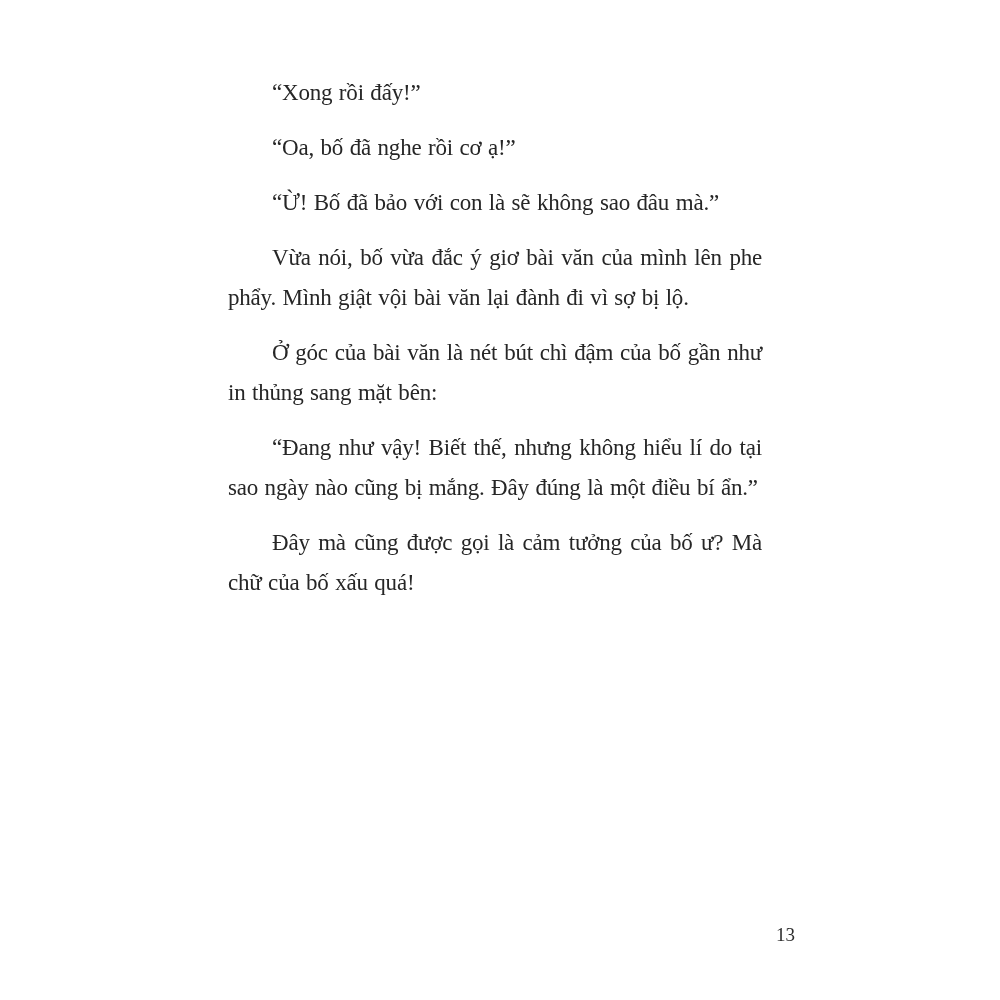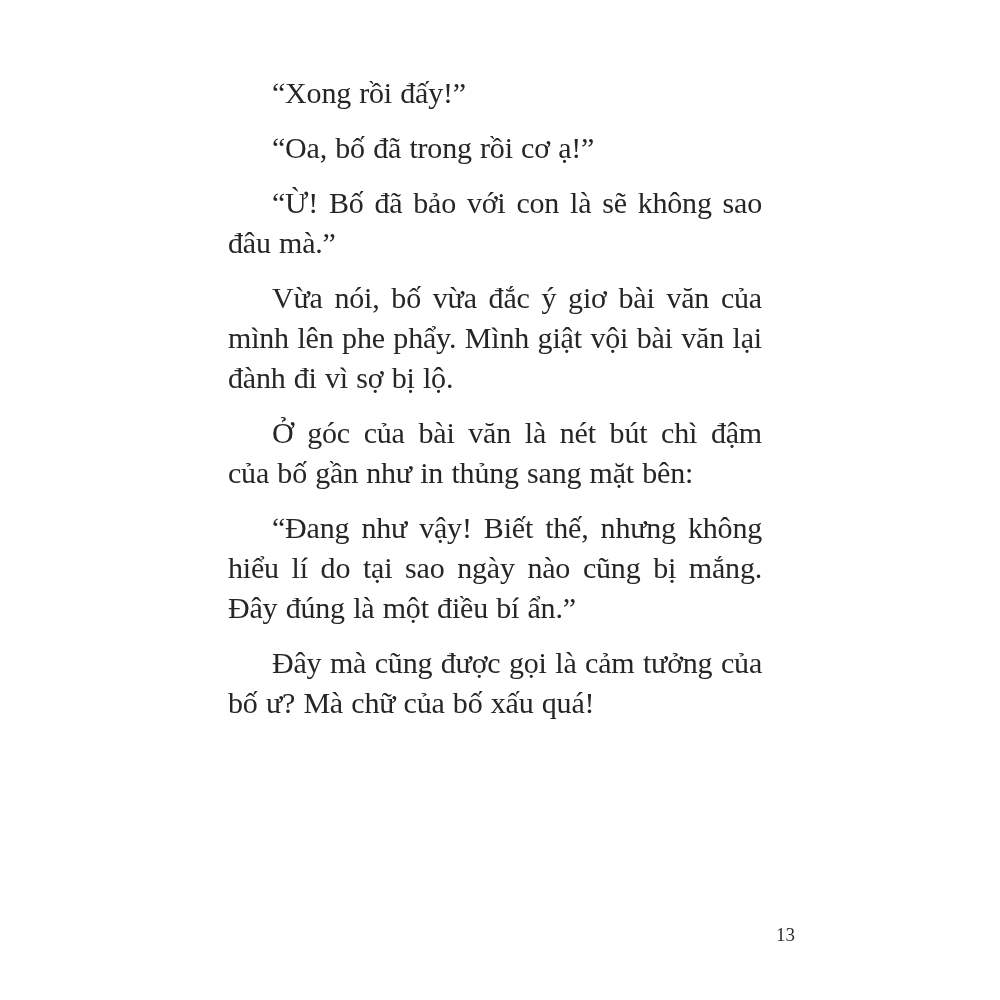--- a/index.html
+++ b/index.html
@@ -15,21 +15,21 @@
     overflow: hidden;
   }
   .text-block {
     position: absolute;
     left: 228px;
     top: 73px;
     width: 534px;
   }
   p.para {
     font-family: "Liberation Serif", serif;
-    font-size: 30px;
+    font-size: 23px;
     line-height: 40px;
     color: #262626;
     text-align: justify;
     text-indent: 44px;
     margin: 0 0 15px 0;
     letter-spacing: -0.2px;
     word-spacing: 1px;
   }
   .page-number {
     position: absolute;
@@ -40,21 +40,21 @@
     color: #2e2e2e;
     margin-left: 40px;
   }
 </style>
 </head>
 <body>
 
 <div class="page">
   <div class="text-block" id="text-block">
       <p class="para">“Xong rồi đấy!”</p>
-      <p class="para">“Oa, bố đã trong rồi cơ ạ!”</p>
+      <p class="para">“Oa, bố đã nghe rồi cơ ạ!”</p>
       <p class="para">“Ừ! Bố đã bảo với con là sẽ không sao đâu mà.”</p>
       <p class="para">Vừa nói, bố vừa đắc ý giơ bài văn của mình lên phe phẩy. Mình giật vội bài văn lại đành đi vì sợ bị lộ.</p>
       <p class="para">Ở góc của bài văn là nét bút chì đậm của bố gần như in thủng sang mặt bên:</p>
       <p class="para">“Đang như vậy! Biết thế, nhưng không hiểu lí do tại sao ngày nào cũng bị mắng. Đây đúng là một điều bí ẩn.”</p>
       <p class="para">Đây mà cũng được gọi là cảm tưởng của bố ư? Mà chữ của bố xấu quá!</p>
     </div>
   <div class="page-number">13</div>
 </div>
 
 </body></html>

